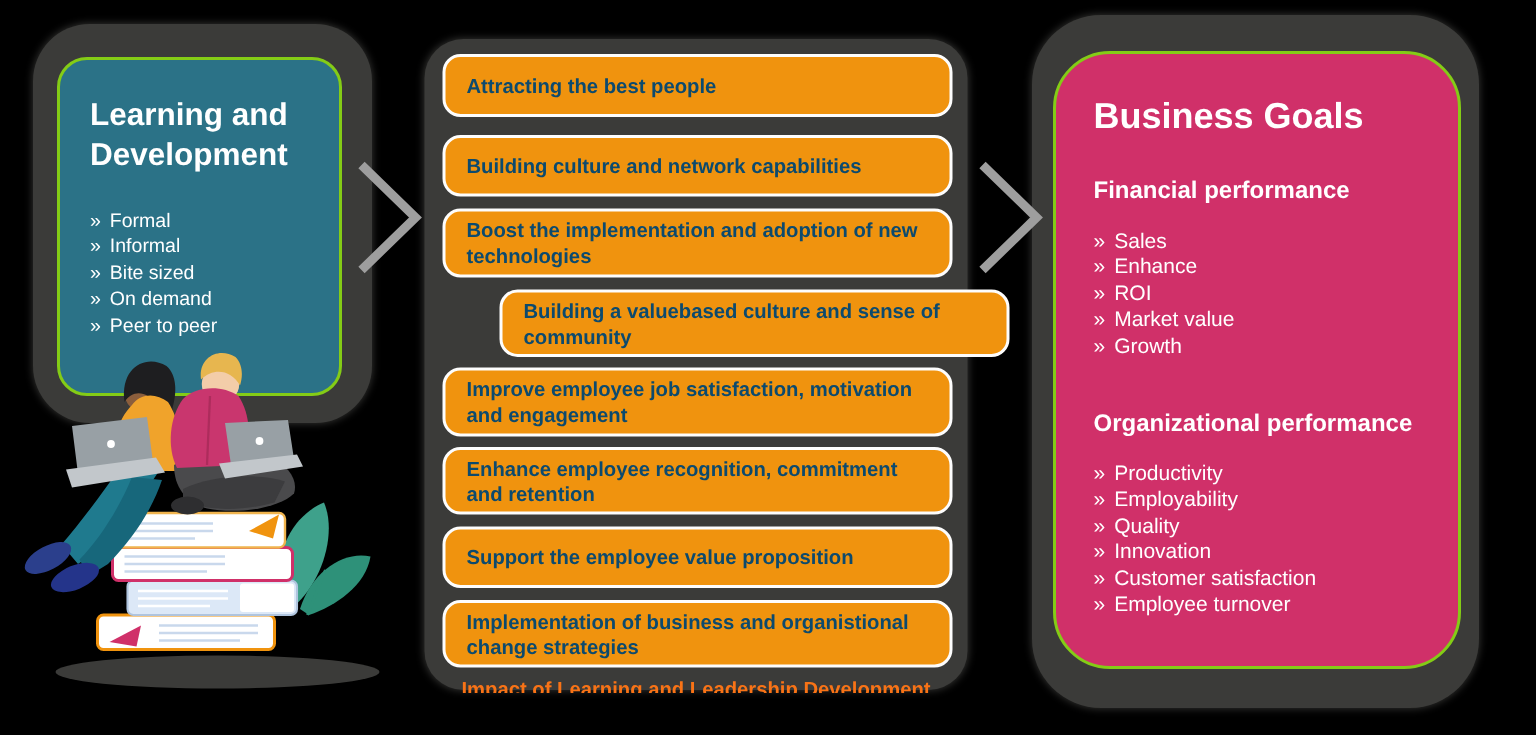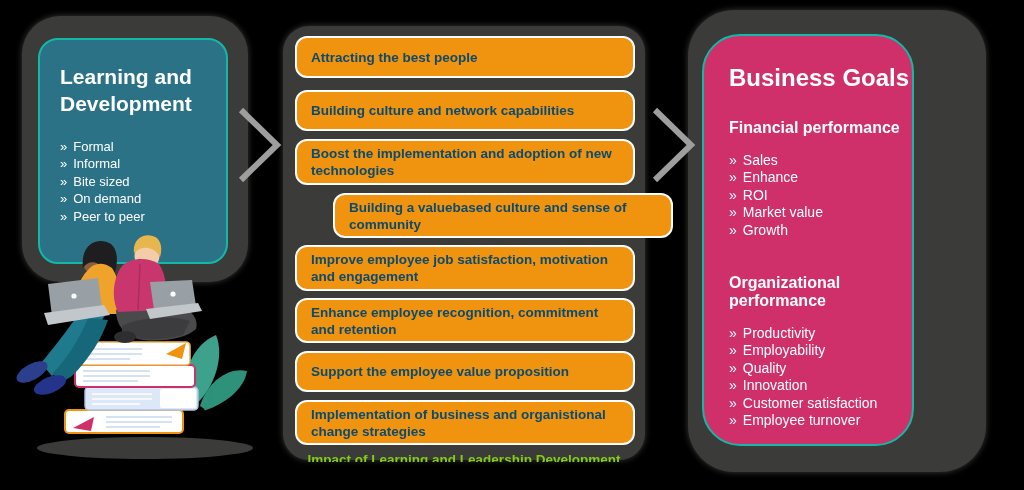--- a/index.html
+++ b/index.html
@@ -5,23 +5,23 @@
   html,body{margin:0;padding:0;background:#000;}
   .canvas{
     position:relative;width:1024px;height:490px;background:#000;overflow:hidden;
     font-family:"Liberation Sans",sans-serif;color:#fff;
   }
   .shadow{position:absolute;background:#3B3B39;box-shadow:0 0 6px #3B3B39;}
   .shadow-left{left:22px;top:16px;width:226px;height:266px;border-radius:38px;}
   .shadow-mid{left:283px;top:26px;width:362px;height:434px;border-radius:26px;}
   .shadow-right{left:688px;top:10px;width:298px;height:462px;border-radius:46px;}
 
-  .panel{position:absolute;box-sizing:border-box;border:2px solid #14b8a6;}
+  .panel{position:absolute;box-sizing:border-box;border:2px solid #84cc16;}
   .panel-teal{left:38px;top:38px;width:190px;height:226px;border-radius:20px;background:#2B7287;}
-  .panel-pink{left:702px;top:34px;width:212px;height:412px;border-radius:38px;background:#D03069;}
+  .panel-pink{left:702px;top:34px;width:272px;height:412px;border-radius:38px;background:#D03069;}
 
   .teal-title{padding:24px 0 0 20px;font-size:21px;font-weight:bold;line-height:1.28;width:150px;}
   .teal-list{margin:20px 0 0 20px;font-size:13px;line-height:17.5px;}
 
   .pink-title{padding:28px 0 0 25px;font-size:24px;font-weight:bold;}
   .pink-heading{margin:27px 0 0 25px;font-size:16px;font-weight:bold;}
   .pink-list{margin:15px 0 0 25px;font-size:14px;line-height:17.4px;}
 
   .bullet{display:inline-block;margin-right:6px;}
   .li-row{white-space:nowrap;}
@@ -37,21 +37,21 @@
   .b7{top:351px;height:41px;} .b8{top:400px;height:45px;}
 
   .chevron{position:absolute;}
   .chevron-left{left:236px;top:104px;}
   .chevron-right{left:650px;top:104px;}
 
   .illus{position:absolute;left:10px;top:232px;}
 
   .caption{
     position:absolute;left:283px;top:452px;width:362px;height:10px;overflow:hidden;
-    text-align:center;font-size:13.5px;font-weight:bold;color:#84cc16;
+    text-align:center;font-size:13.5px;font-weight:bold;color:#f97316;
   }
 </style>
 </head>
 <body>
 
 <div class="canvas">
 
   <div class="shadow shadow-left"></div>
   <div class="shadow shadow-mid"></div>
   <div class="shadow shadow-right"></div>

